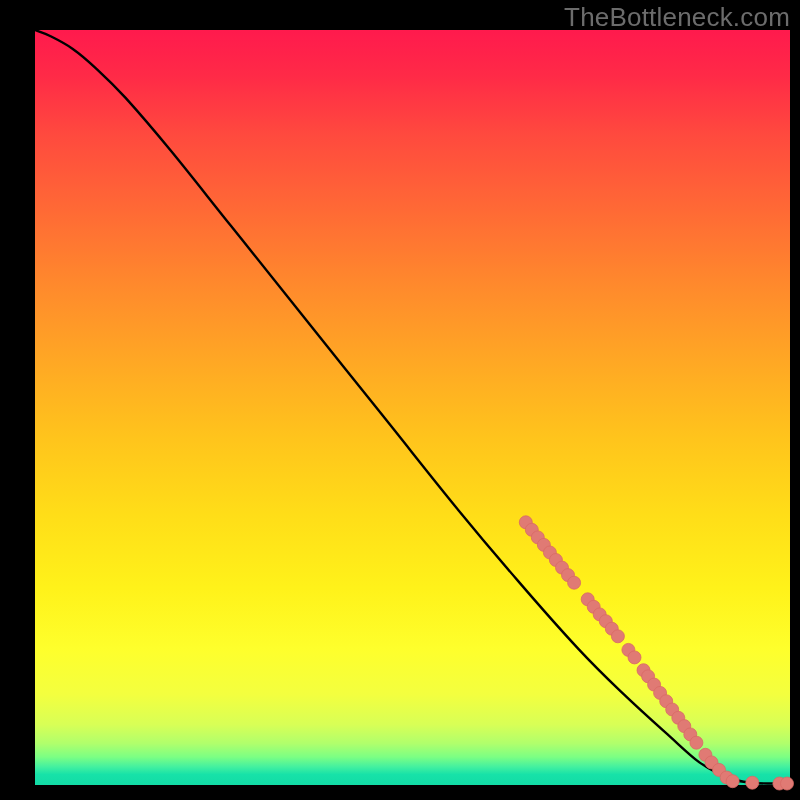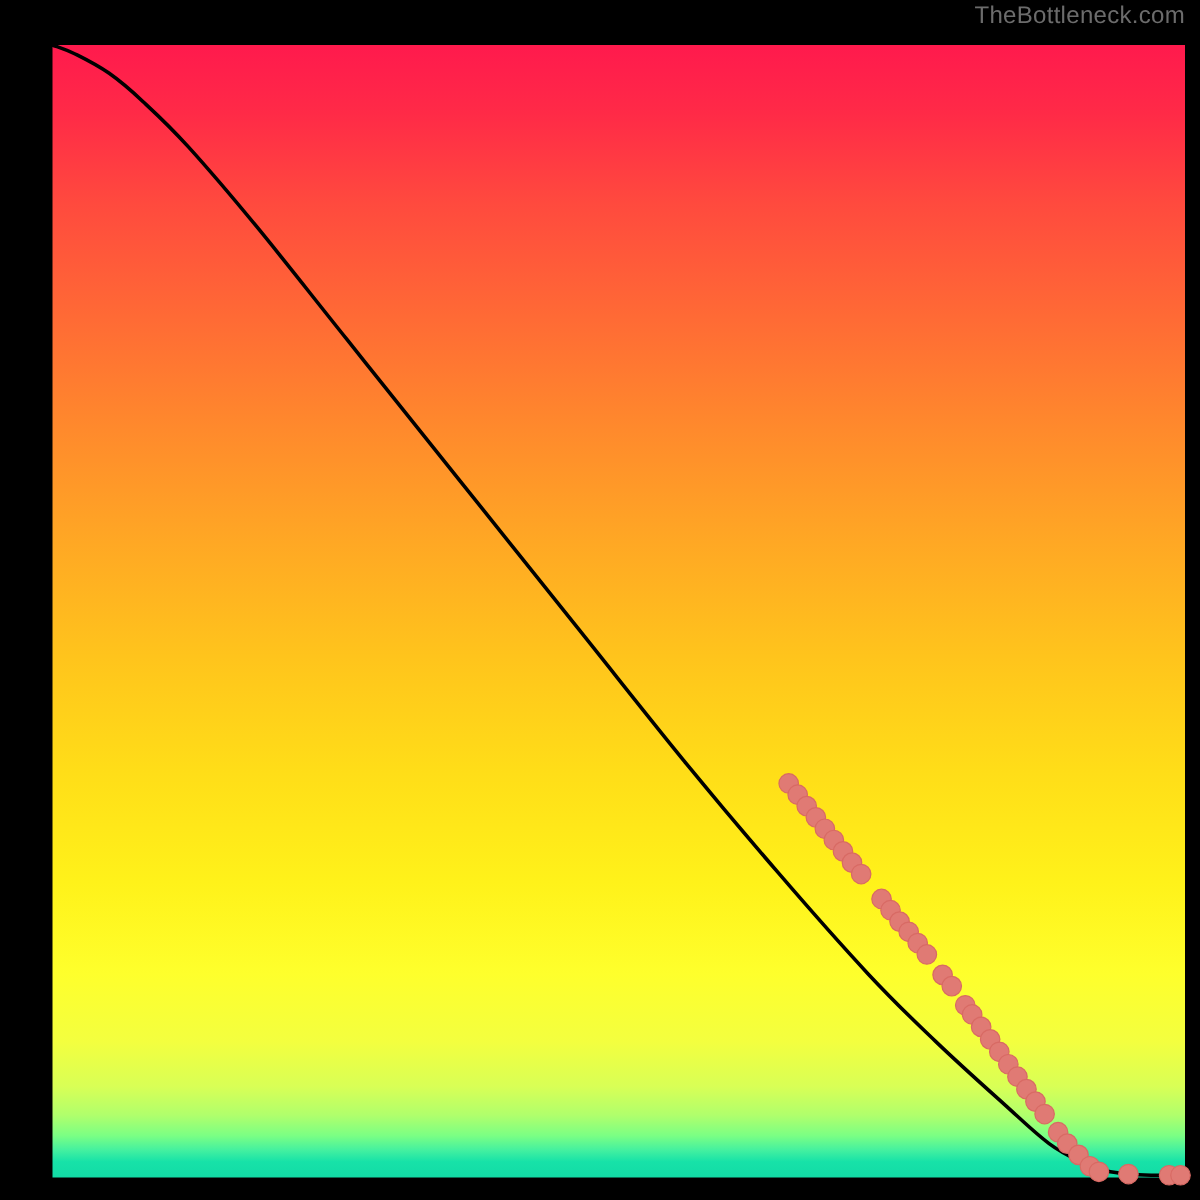--- a/index.html
+++ b/index.html
@@ -15,21 +15,21 @@
     position: relative;
     width: 800px;
     height: 800px;
     background: #000;
   }
   .watermark {
     position: absolute;
     top: 2px;
     right: 10px;
     color: #6c6c6c;
-    font-size: 16px;
+    font-size: 26px;
     font-weight: 500;
     letter-spacing: 0.2px;
     z-index: 10;
     margin-left: 45px;
   }
   .plot-area {
     position: absolute;
     left: 35px;
     top: 30px;
     width: 755px;

